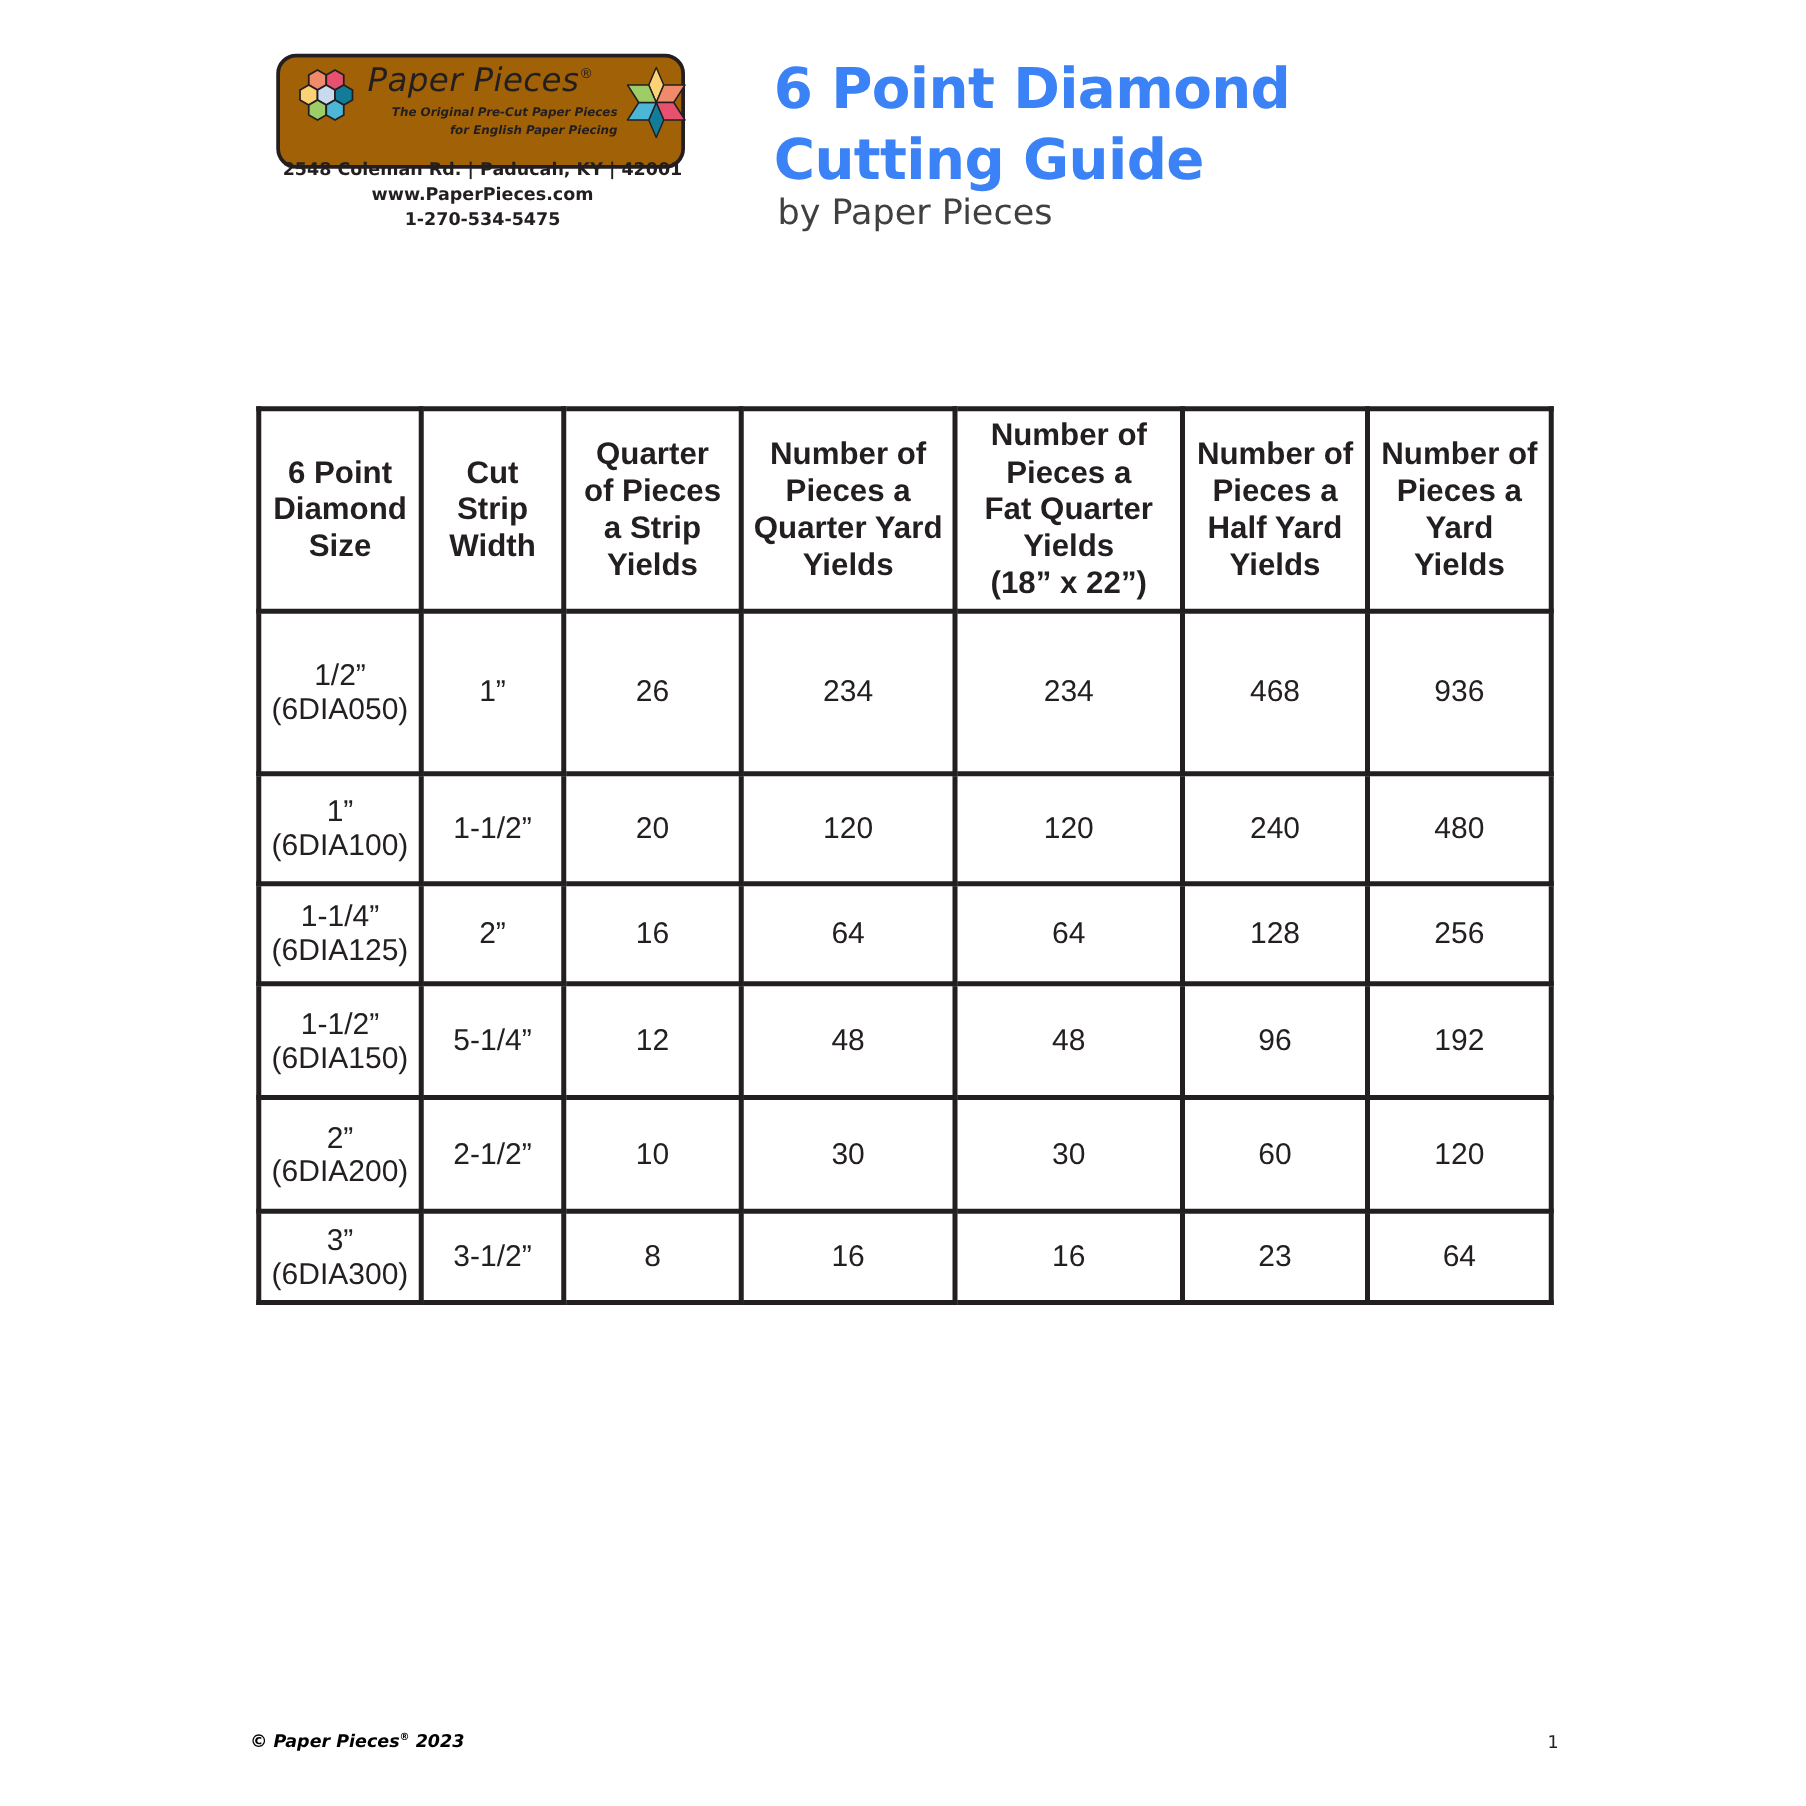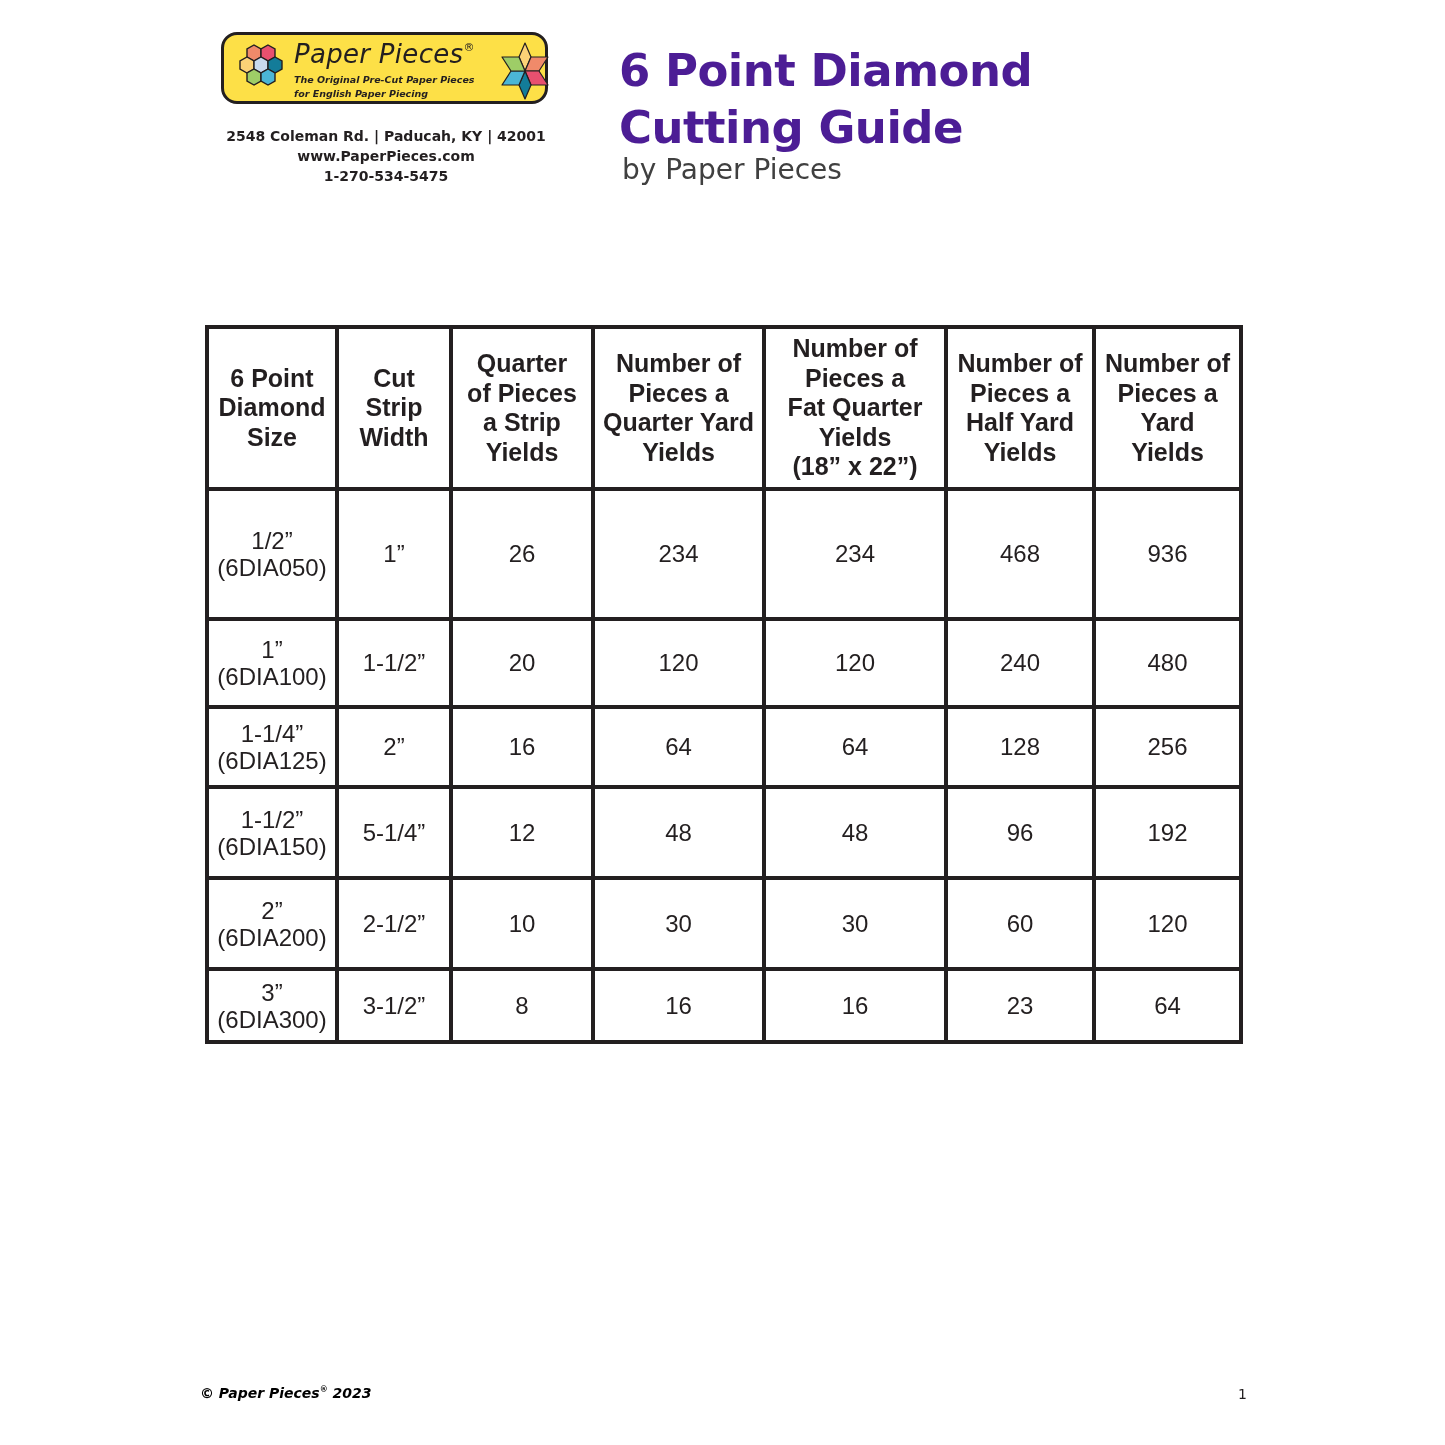--- a/index.html
+++ b/index.html
@@ -1,38 +1,38 @@
 <!DOCTYPE html>
 <html><head>
 <meta charset="utf-8">
 <style>
   html, body { margin: 0; padding: 0; background: #ffffff; }
   body { width: 1445px; height: 1445px; position: relative; overflow: hidden;
          font-family: "Liberation Sans", sans-serif; color: #231f20; }
 
   
-  .logo-box { position: absolute; left: 221px; top: 32px; width: 327px; height: 72px;
-              border: 3px solid #231f20; border-radius: 16px; box-sizing: border-box; background: #fde047; }
+  .logo-box { position: absolute; left: 221px; top: 43px; width: 327px; height: 92px;
+              border: 3px solid #231f20; border-radius: 16px; box-sizing: border-box; background: #a16207; }
   .logo-hex { position: absolute; left: 8px; top: 6px; width: 60px; height: 60px; }
   .logo-star { position: absolute; left: 276px; top: 5px; width: 50px; height: 62px; }
   .logo-name { position: absolute; left: 70px; top: 4px; font-family: "DejaVu Sans", sans-serif;
                font-style: italic; font-size: 26px; color: #231f20; letter-spacing: 0.3px; white-space: nowrap; }
   .logo-name sup { font-size: 11px; font-style: normal; vertical-align: top; position: relative; top: 2px; }
-  .logo-tag { position: absolute; left: 70px; width: 200px; text-align: left; font-family: "DejaVu Sans", sans-serif;
+  .logo-tag { position: absolute; left: 70px; width: 200px; text-align: right; font-family: "DejaVu Sans", sans-serif;
               font-style: italic; font-weight: bold; font-size: 9.5px; color: #231f20; white-space: nowrap; }
   .logo-tag.l1 { top: 39px; }
   .logo-tag.l2 { top: 53px; }
 
   .address { position: absolute; left: 212px; top: 126px; width: 348px; text-align: center;
              font-family: "DejaVu Sans", sans-serif; font-weight: bold; font-size: 14px; line-height: 20px; color: #231f20; }
   .address div { white-space: nowrap; }
 
   
   .title { position: absolute; left: 619px; top: 42px; font-family: "DejaVu Sans", sans-serif; font-weight: bold;
-           font-size: 45px; line-height: 57px; color: #4c1d95; letter-spacing: -0.5px; }
+           font-size: 45px; line-height: 57px; color: #3b82f6; letter-spacing: -0.5px; }
   .title div { white-space: nowrap; }
   .subtitle { position: absolute; left: 622px; top: 153px; font-family: "DejaVu Sans", sans-serif;
               font-size: 28px; color: #404040; white-space: nowrap; }
 
   
   .guide-table { position: absolute; left: 205px; top: 325px; border-collapse: collapse; table-layout: fixed;
                  border: 4px solid #231f20; }
   .guide-table th, .guide-table td { border: 4px solid #231f20; text-align: center; vertical-align: middle;
                  padding: 0; color: #231f20; font-family: "Liberation Sans", sans-serif; }
   .guide-table th { font-weight: bold; font-size: 25px; line-height: 29.5px; }

